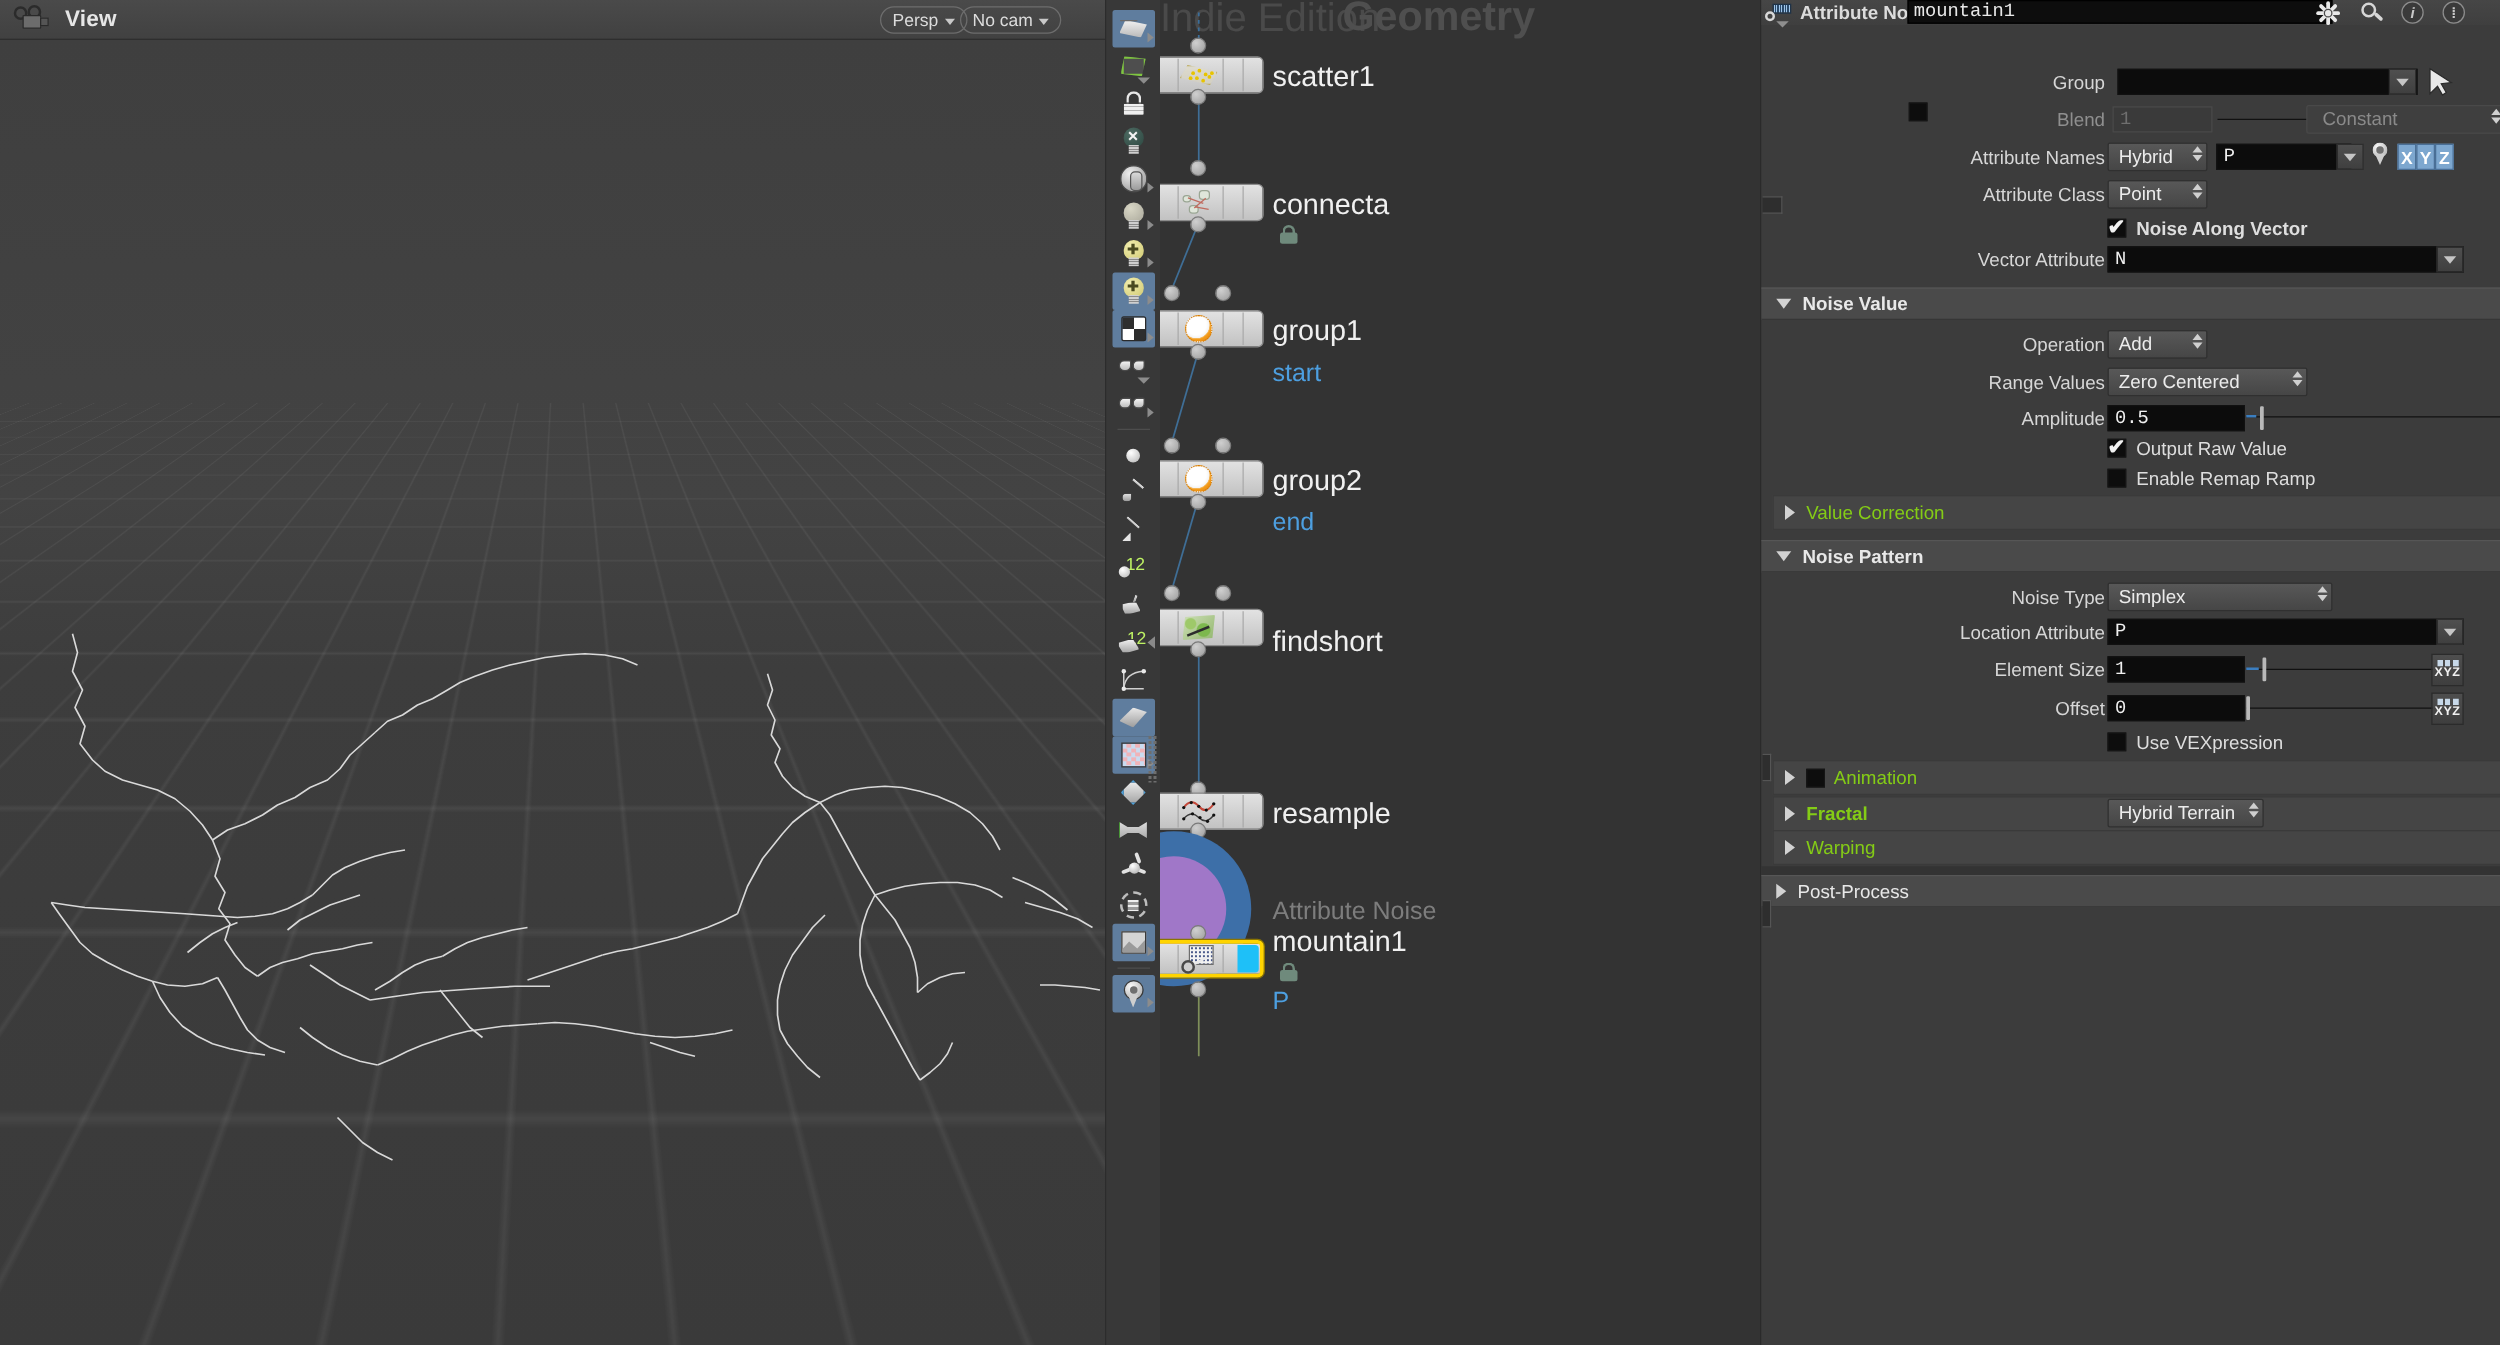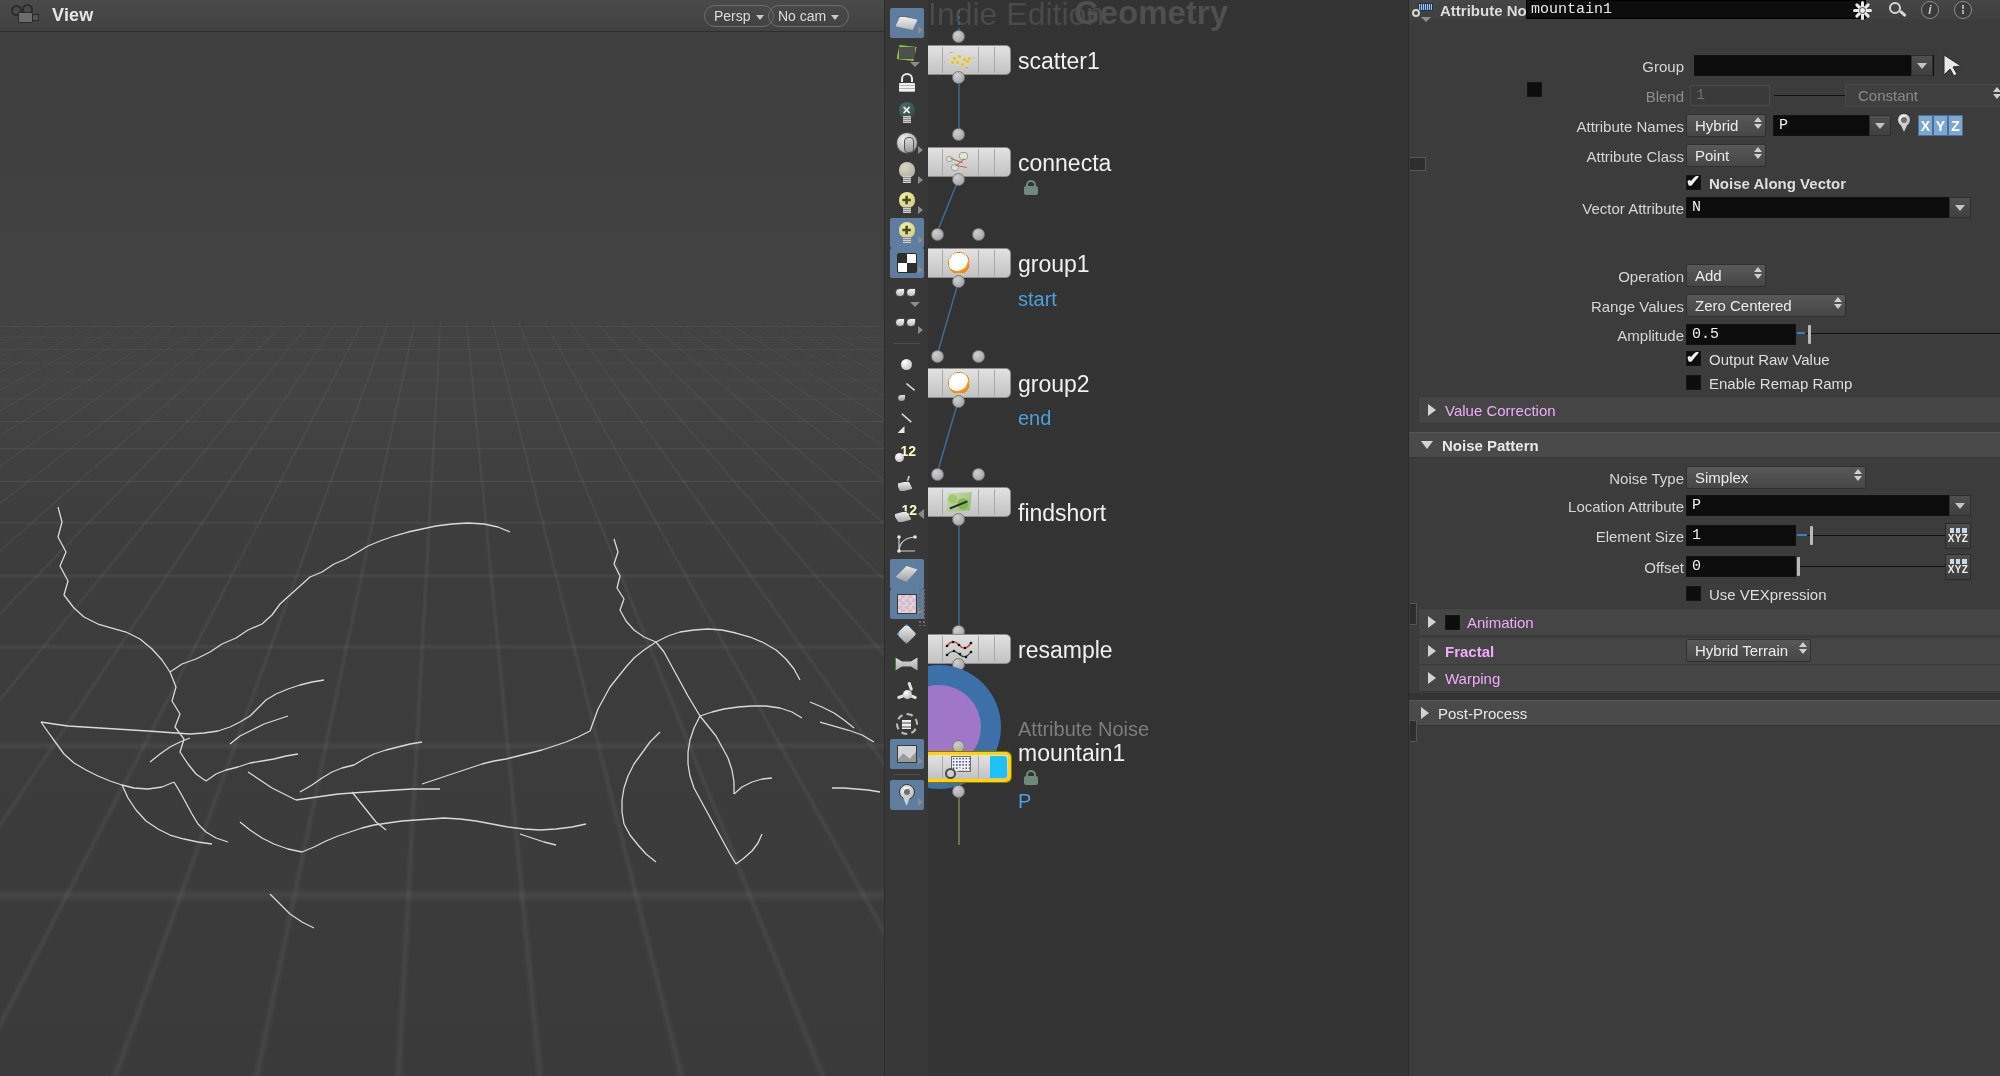--- a/index.html
+++ b/index.html
@@ -177,21 +177,21 @@
     position: absolute; left: 0; top: 9px; width: 9px; height: 8px;
     background: linear-gradient(#e0e0e0,#9a9a9a); border: 1px solid #3a3a3a;
     border-radius: 4px 1px 4px 4px;
   }
   .ic-pen { width: 20px; height: 18px; position: relative; }
   .ic-pen .p {
     position: absolute; left: 2px; top: 1px; width: 15px; height: 4px;
     background: linear-gradient(#f2f2f2,#a8a8a8); transform: rotate(42deg);
     border: 1px solid #3a3a3a;
   }
-  .num12 { font-size: 14px; font-weight: bold; color: #fef9c3; }
+  .num12 { font-size: 14px; font-weight: normal; color: #bef264; }
   .ic-trowel { width: 20px; height: 18px; position: relative; }
   .ic-trowel .bl {
     position: absolute; left: 0; top: 6px; width: 16px; height: 11px;
     background: linear-gradient(#eee,#a6a6a6); border: 1px solid #3a3a3a;
     clip-path: polygon(0 25%, 75% 0, 100% 70%, 25% 100%);
   }
   .ic-trowel .hd {
     position: absolute; left: 9px; top: 0; width: 4px; height: 9px;
     background: linear-gradient(#ddd,#999); border: 1px solid #3a3a3a;
     transform: rotate(20deg);
@@ -444,21 +444,21 @@
     border-left: 8px solid #d2d2d2; }
   .section-bar .lbl {
     color: #e8e8e8; font-size: 15px; font-weight: bold; margin-left: 9px;
   }
   .subsection-bar {
     position: absolute; left: 9px; width: 583px; height: 28px;
     background: #454545; border: 1px solid #3a3a3a;
     display: flex; align-items: center;
   }
   .subsection-bar .lbl {
-    color: #f0abfc; font-size: 15px; margin-left: 9px;
+    color: #84cc16; font-size: 15px; margin-left: 9px;
   }
   .subsection-bar .lbl.bold { font-weight: bold; }
   .plabel {
     position: absolute; right: 0; width: 0;
     color: #d6d6d6; font-size: 15px; text-align: right;
   }
   .plabel.dim { color: #8f8f8f; }
   .txtfield {
     position: absolute; height: 21px; background: #0c0c0c;
     border: 1px solid #111; color: #f0f0f0; font-size: 15px;
@@ -1029,20 +1029,24 @@
 
     <div class="chk on" style="left:277px; top:175px;"></div>
     <div class="chktext bold" style="left:300px; top:175px;">Noise Along Vector</div>
 
     <div class="plabel" style="left:0; top:200px; width:275px;">Vector Attribute</div>
     <div class="txtfield" style="left:277px; top:197px; width:285px;">N</div>
     <div class="dropbtn" style="left:540px; top:197px;">
         <span class="c2"></span>
       </div>
 
+    <div class="section-bar" style="top:230px;">
+      <span class="tri tri-down"></span>
+      <span class="lbl">Noise Value</span>
+    </div>
 
     <div class="plabel" style="left:0; top:268px; width:275px;">Operation</div>
     <div class="menubtn" style="left:277px; top:264px; width:80px;">
       <span style="margin-left:-4px">Add</span>
       <span class="spin">
           <span class="u"></span>
           <span class="d"></span>
         </span>
     </div>
 

